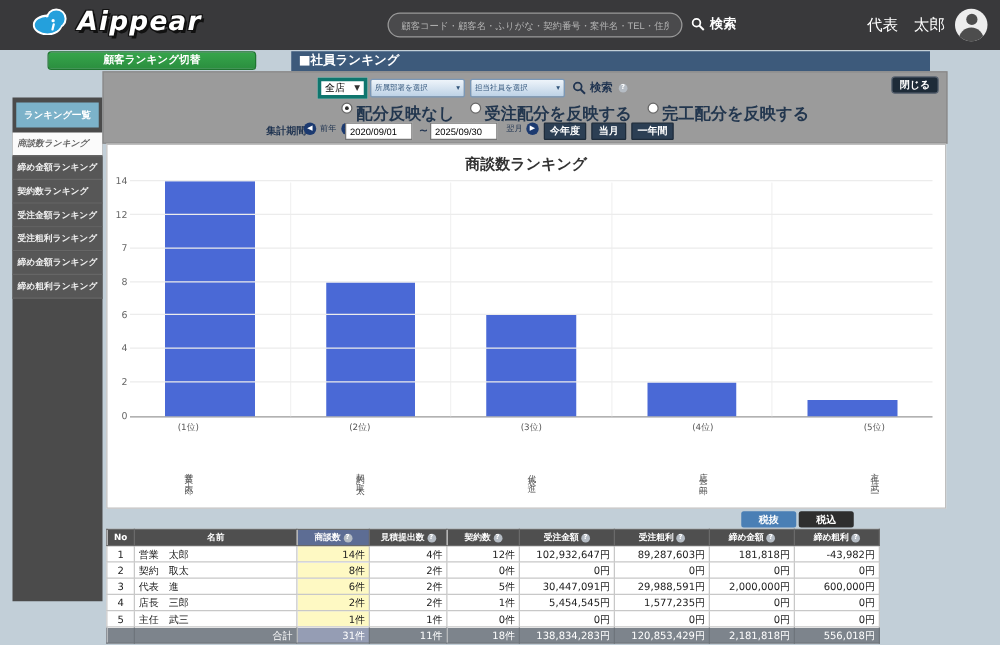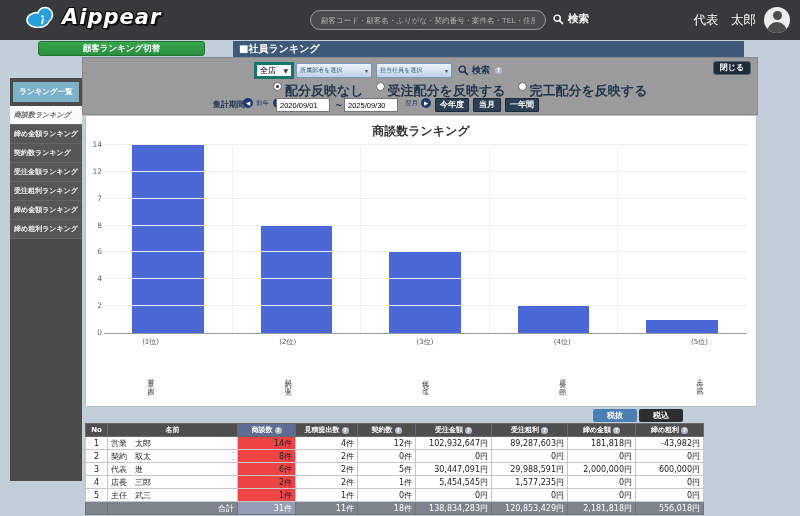--- a/index.html
+++ b/index.html
@@ -92,21 +92,21 @@
   table.rank col:nth-child(1){width:22px;} table.rank col:nth-child(2){width:130px;}
   table.rank col:nth-child(3){width:58px;} table.rank col:nth-child(4){width:62px;}
   table.rank col:nth-child(5){width:58px;} table.rank col:nth-child(6){width:76px;}
   table.rank col:nth-child(7){width:76px;} table.rank col:nth-child(8){width:68px;}
   table.rank col:nth-child(9){width:68px;}
   table.rank th{background:#4f4f4f;color:#fff;font-size:7px;font-weight:bold;height:13px;
                 border:1px solid #6a6a6a;text-align:center;padding:0 1px;white-space:nowrap;overflow:hidden;}
   table.rank th.hl{background:#5d6d94;}
   table.rank td{height:13px;border:1px solid #c8c8c8;color:#222;padding:0 3px;white-space:nowrap;overflow:hidden;}
   table.rank td.c{text-align:center;} table.rank td.l{text-align:left;} table.rank td.r{text-align:right;}
-  table.rank td.hl{background:#ef4444;}
+  table.rank td.hl{background:#fef9c3;}
   table.rank tr.total td{background:#7d848c;color:#fff;border-color:#6e747b;}
   table.rank tr.total td.hl{background:#959db4;}
   .qm{display:inline-block;width:7px;height:7px;border-radius:50%;background:#b5bcc4;color:#fff;font-size:5.5px;
       line-height:7px;text-align:center;font-weight:bold;vertical-align:middle;margin-left:2px;}
 </style>
 </head>
 <body>
 
 <div class="page">
 

